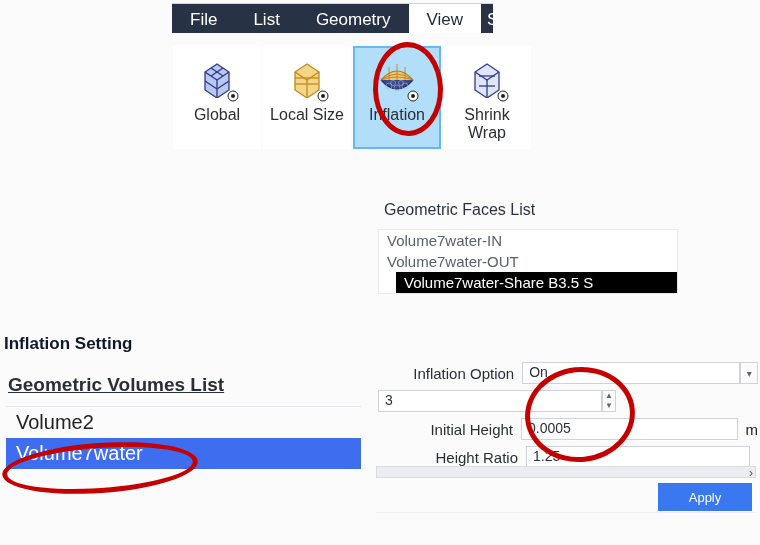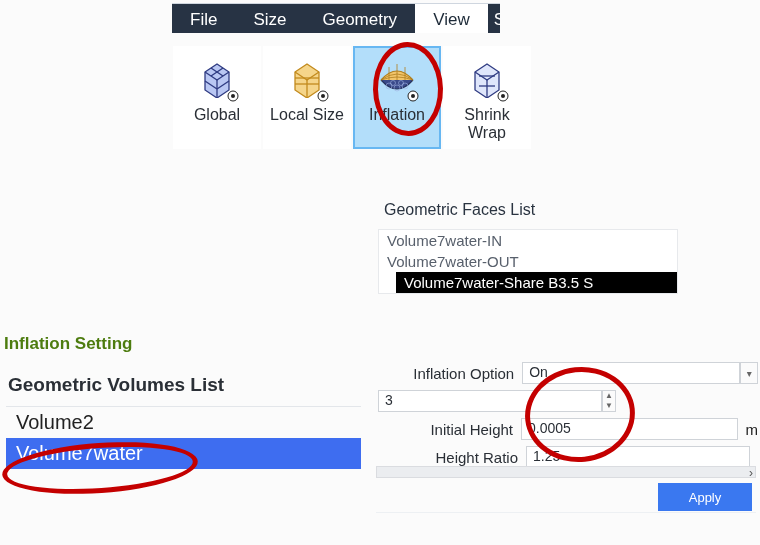--- a/index.html
+++ b/index.html
@@ -101,29 +101,30 @@
   }
 
   
   .inflation-panel {
     position: absolute;
     top: 330px; left: 2px;
     width: 365px;
   }
   .inflation-panel .title {
     font-size: 17px;
-    color: #4d7c0f;
+    color: #0f172a;
     font-weight: 600;
     padding: 4px 0 16px 2px;
   }
   .inflation-panel .subtitle {
     font-size: 19px;
     color: #2a2f36;
     font-weight: 600;
     padding: 4px 0 10px 6px;
+    text-decoration: underline;
   }
   .vol-list {
     margin-left: 4px;
     width: 355px;
     border-top: 1px solid #e3e6ea;
   }
   .vol-item {
     font-size: 20px;
     padding: 4px 10px;
   }
@@ -238,21 +239,21 @@
     top: 512px; left: 376px;
     width: 380px;
     border-top: 1px solid #edf0f3;
   }
 </style>
 </head>
 <body>
 
 <div class="menu-bar">
   <div class="menu-item">File</div>
-  <div class="menu-item">Size</div>
+  <div class="menu-item">List</div>
   <div class="menu-item">Geometry</div>
   <div class="menu-item active">View</div>
   <div class="menu-item cut">S</div>
 </div>
 
 <div class="ribbon">
   <div class="ribbon-btn">
     <div class="icon-wrap">
       <svg class="cube" viewBox="0 0 40 40">
         <g stroke="#2f3b82" stroke-width="1.3" fill="#b9c7f3">

